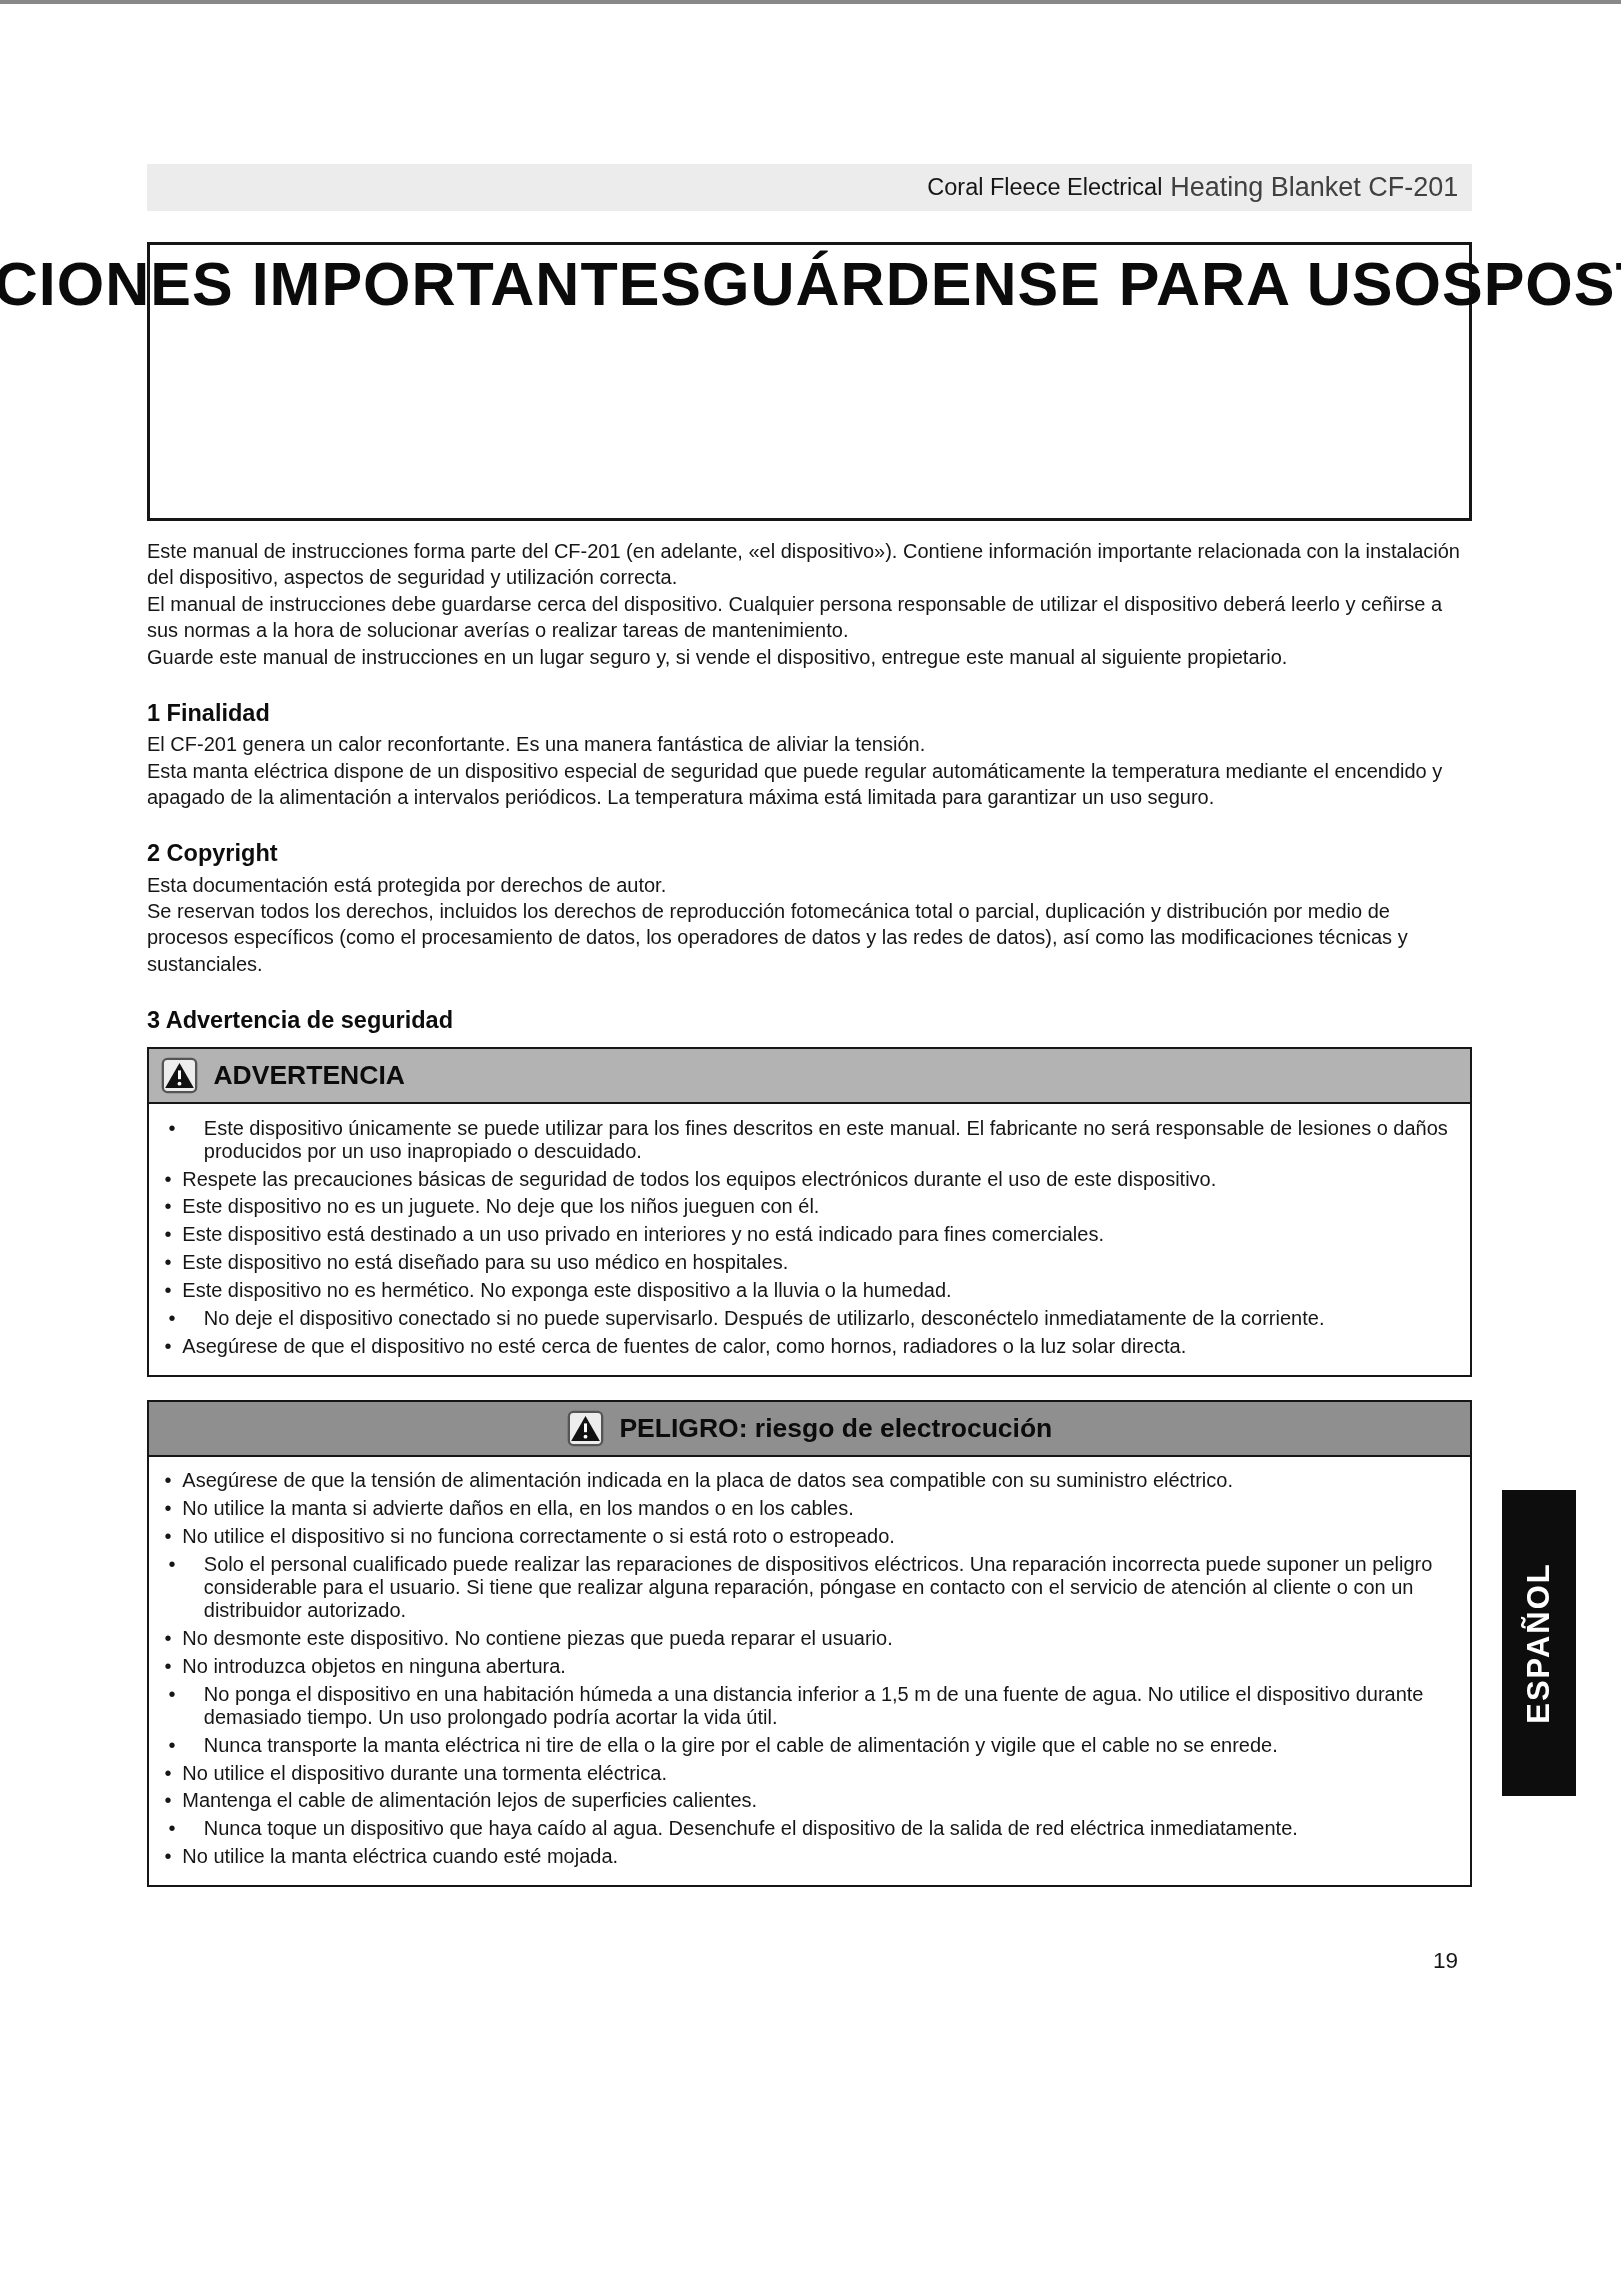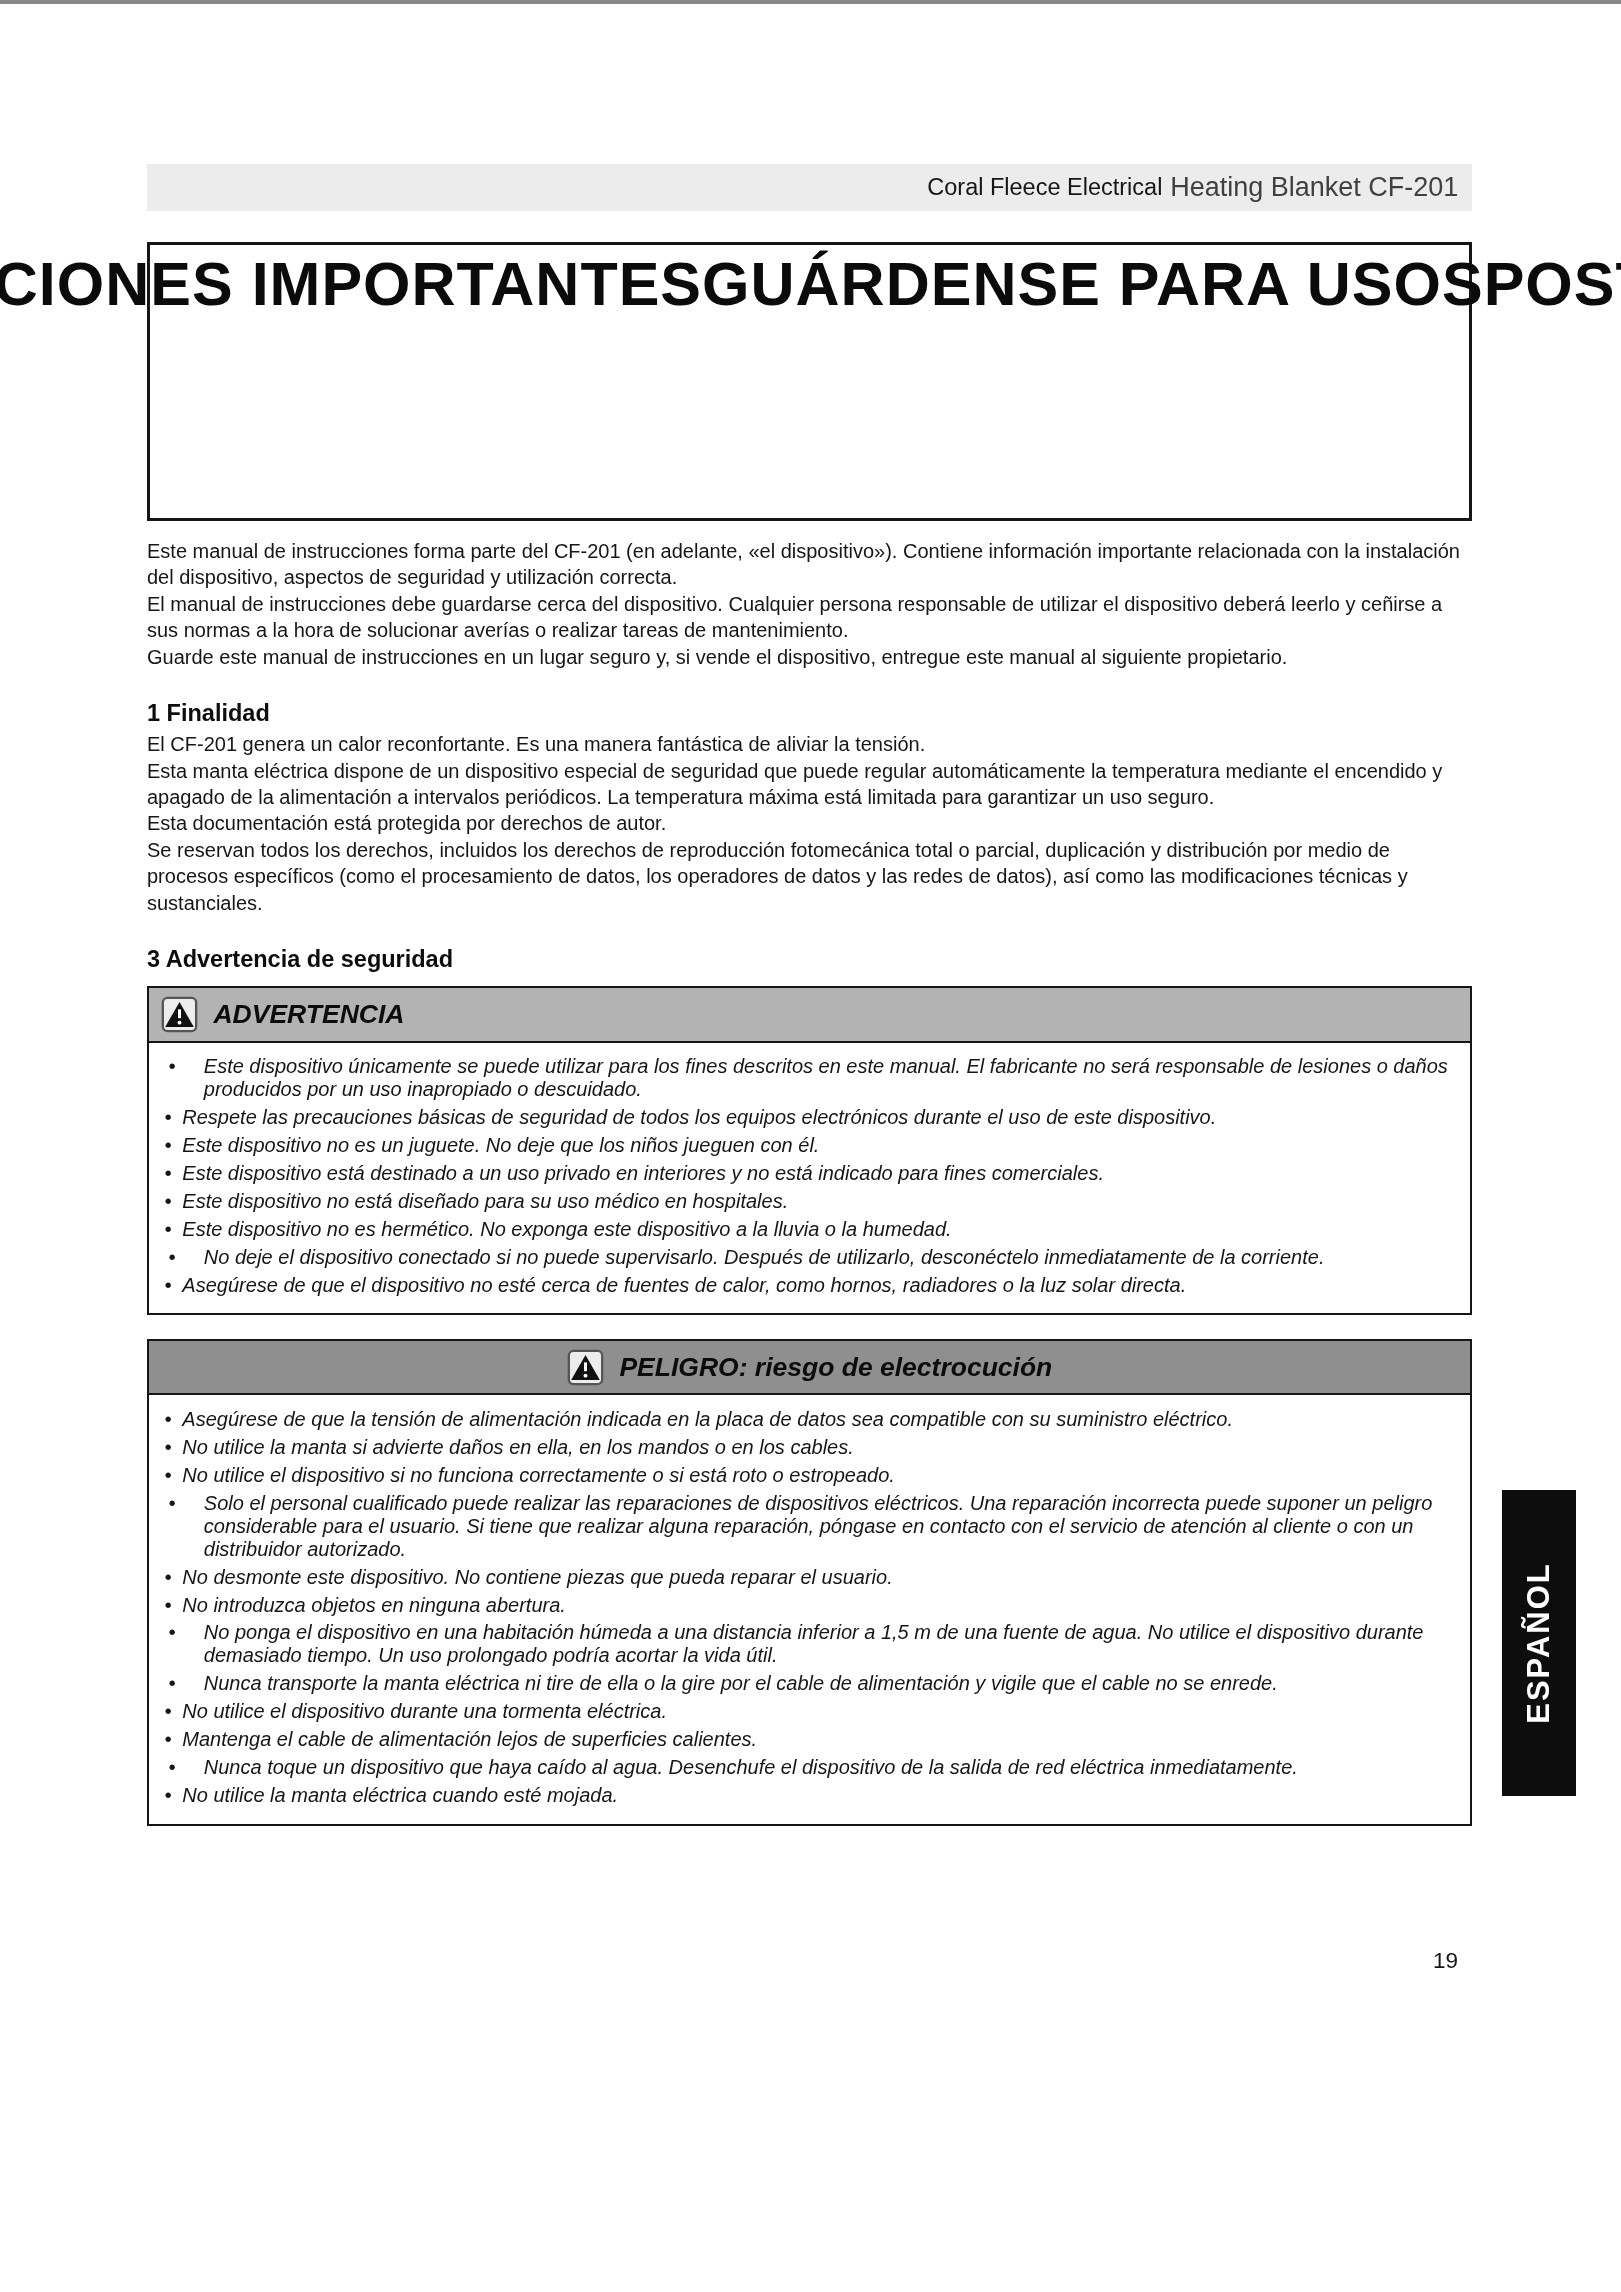--- a/index.html
+++ b/index.html
@@ -40,21 +40,21 @@
     position:absolute; left:147px; top:534px; width:1325px;
     font-size:20px; line-height:1.32; color:#161616;
   }
   .content p { margin:0; }
   .sec-heading {
     font-size:23.5px; font-weight:bold; color:#0d0d0d;
     margin-top:29px; margin-bottom:2.9px; line-height:1.25;
   }
 
   
-  .alert-box { border:2.9px solid #161616; margin-top:11.8px; background:#fff;font-style:italic; }
+  .alert-box { border:2.9px solid #161616; margin-top:11.8px; background:#fff; }
   .alert-box + .alert-box { margin-top:23.5px; }
   .alert-head {
     display:flex; align-items:center; gap:15.7px;
     padding:7.8px 11.8px; border-bottom:2.9px solid #161616;
     font-size:26.5px; font-weight:bold; color:#0c0c0c;
   }
   .alert-head.warn   { background:#b3b3b3; }
   .alert-head.danger { background:#8f8f8f;justify-content:center; }
   .alert-head svg { flex:0 0 auto; display:block; }
   .alert-body { padding:7.8px 11.8px 11.8px 7.8px; }
@@ -106,20 +106,21 @@
         <p>El manual de instrucciones debe guardarse cerca del dispositivo. Cualquier persona responsable de utilizar el dispositivo deberá leerlo y ceñirse a sus normas a la hora de solucionar averías o realizar tareas de mantenimiento.</p>
         <p>Guarde este manual de instrucciones en un lugar seguro y, si vende el dispositivo, entregue este manual al siguiente propietario.</p>
       </div>
 
     <div class="sec-heading">1 Finalidad</div>
     <div>
         <p>El CF-201 genera un calor reconfortante. Es una manera fantástica de aliviar la tensión.</p>
         <p>Esta manta eléctrica dispone de un dispositivo especial de seguridad que puede regular automáticamente la temperatura mediante el encendido y apagado de la alimentación a intervalos periódicos. La temperatura máxima está limitada para garantizar un uso seguro.</p>
       </div>
 
+    <div class="sec-heading">2 Copyright</div>
     <div>
         <p>Esta documentación está protegida por derechos de autor.</p>
         <p>Se reservan todos los derechos, incluidos los derechos de reproducción fotomecánica total o parcial, duplicación y distribución por medio de procesos específicos (como el procesamiento de datos, los operadores de datos y las redes de datos), así como las modificaciones técnicas y sustanciales.</p>
       </div>
 
     <div class="sec-heading">3 Advertencia de seguridad</div>
 
     <div class="alert-box">
       <div class="alert-head warn">
         <svg width="37" height="37" viewBox="0 0 40 40" aria-hidden="true">

